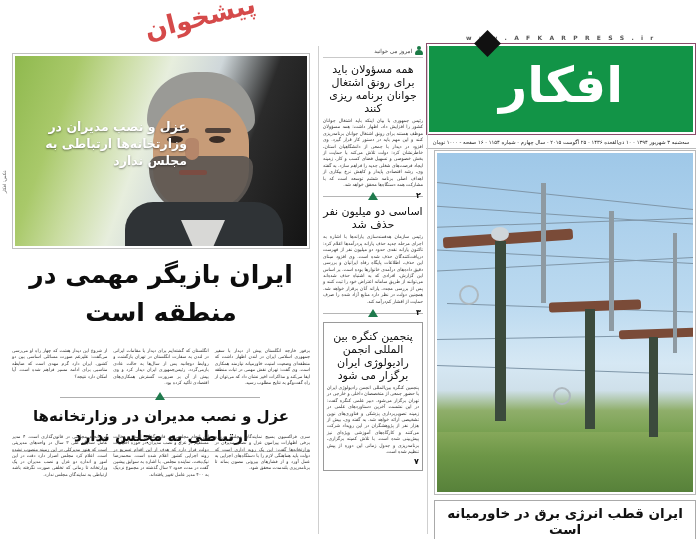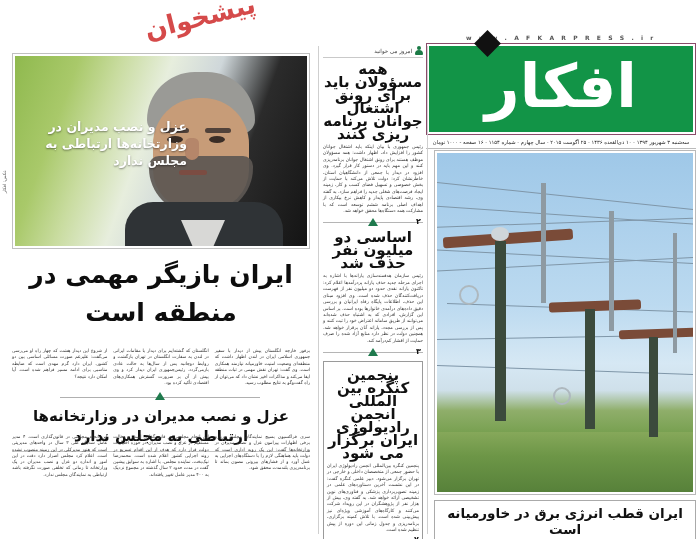--- a/index.html
+++ b/index.html
@@ -34,21 +34,21 @@
   }
   .logo-wrap{position:relative;}
   .logo-box{
     border:1px solid #8a4b6a;padding:2px;background:#fff;
   }
   .logo-inner{
     background:#129447;height:86px;position:relative;overflow:hidden;
     display:flex;align-items:center;justify-content:center;
   }
   .logo-text{
-    color:#fff;font-size:60px;font-weight:bold;line-height:70px;
+    color:#fff;font-size:49px;font-weight:bold;line-height:70px;
     letter-spacing:-2px;padding-bottom:6px;
     font-family:"DejaVu Sans","Liberation Sans",sans-serif;
   }
   .logo-diamond{
     position:absolute;top:-9px;left:52px;width:19px;height:19px;
     background:#111;transform:rotate(45deg);z-index:5;
   }
   .dateline{
     text-align:center;font-size:5.2px;color:#222;margin-top:4px;
     letter-spacing:.2px;white-space:nowrap;border-bottom:1px solid #bbb;
@@ -94,21 +94,21 @@
     position:absolute;top:0;left:2px;width:4px;height:4px;border-radius:50%;
     background:#1a7a45;
   }
   .today-icon .body{
     position:absolute;bottom:0;left:0;width:8px;height:5px;
     background:#1a7a45;border-radius:4px 4px 1px 1px;
   }
   .today-text{font-size:5.5px;color:#333;white-space:nowrap;}
   .mid-item{margin-bottom:4px;}
   .mid-head{
-    text-align:center;font-weight:bold;font-size:15px;line-height:13px;
+    text-align:center;font-weight:normal;font-size:11px;line-height:13px;
     color:#111;margin-bottom:3px;
   }
   .mid-body{
     font-size:4.6px;line-height:6.4px;color:#333;text-align:justify;
     text-align-last:right;
   }
   .mid-sep{
     position:relative;height:10px;margin:4px 0 3px;
   }
   .mid-sep .line{

